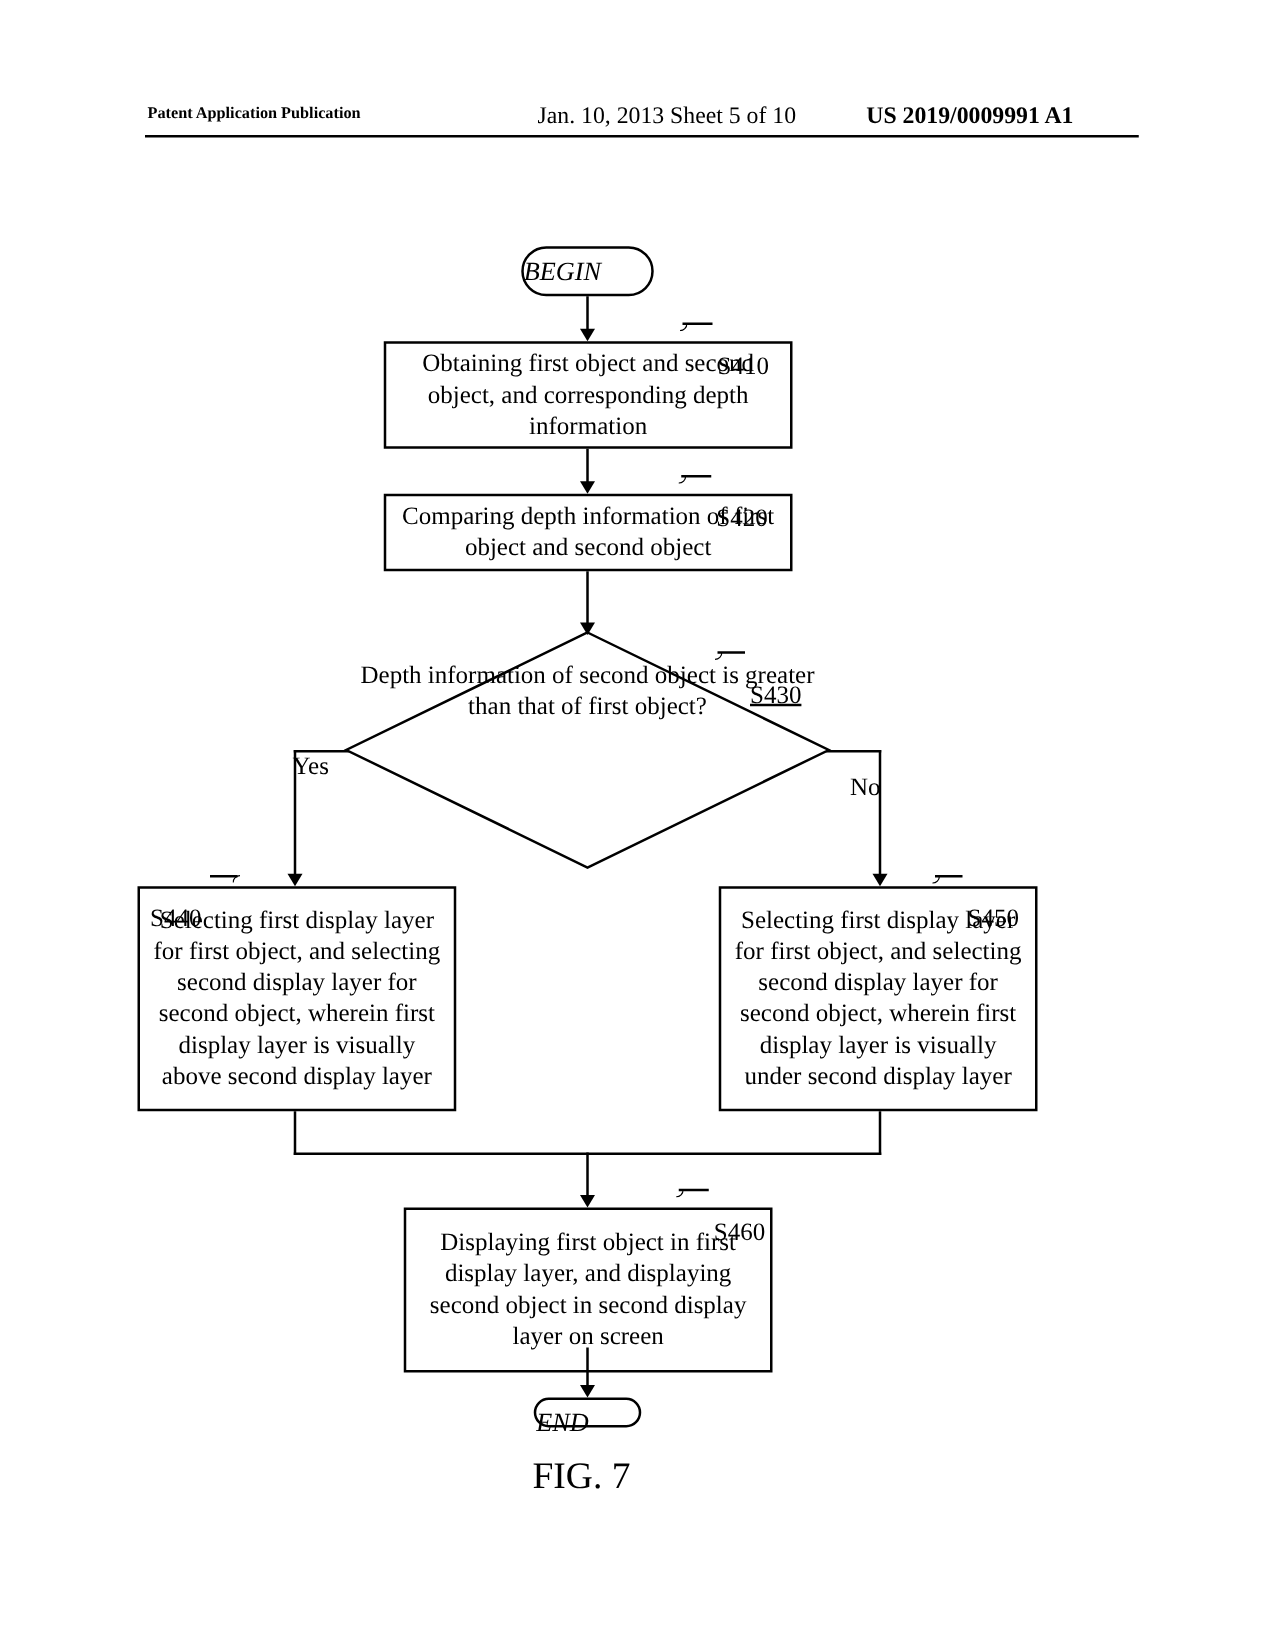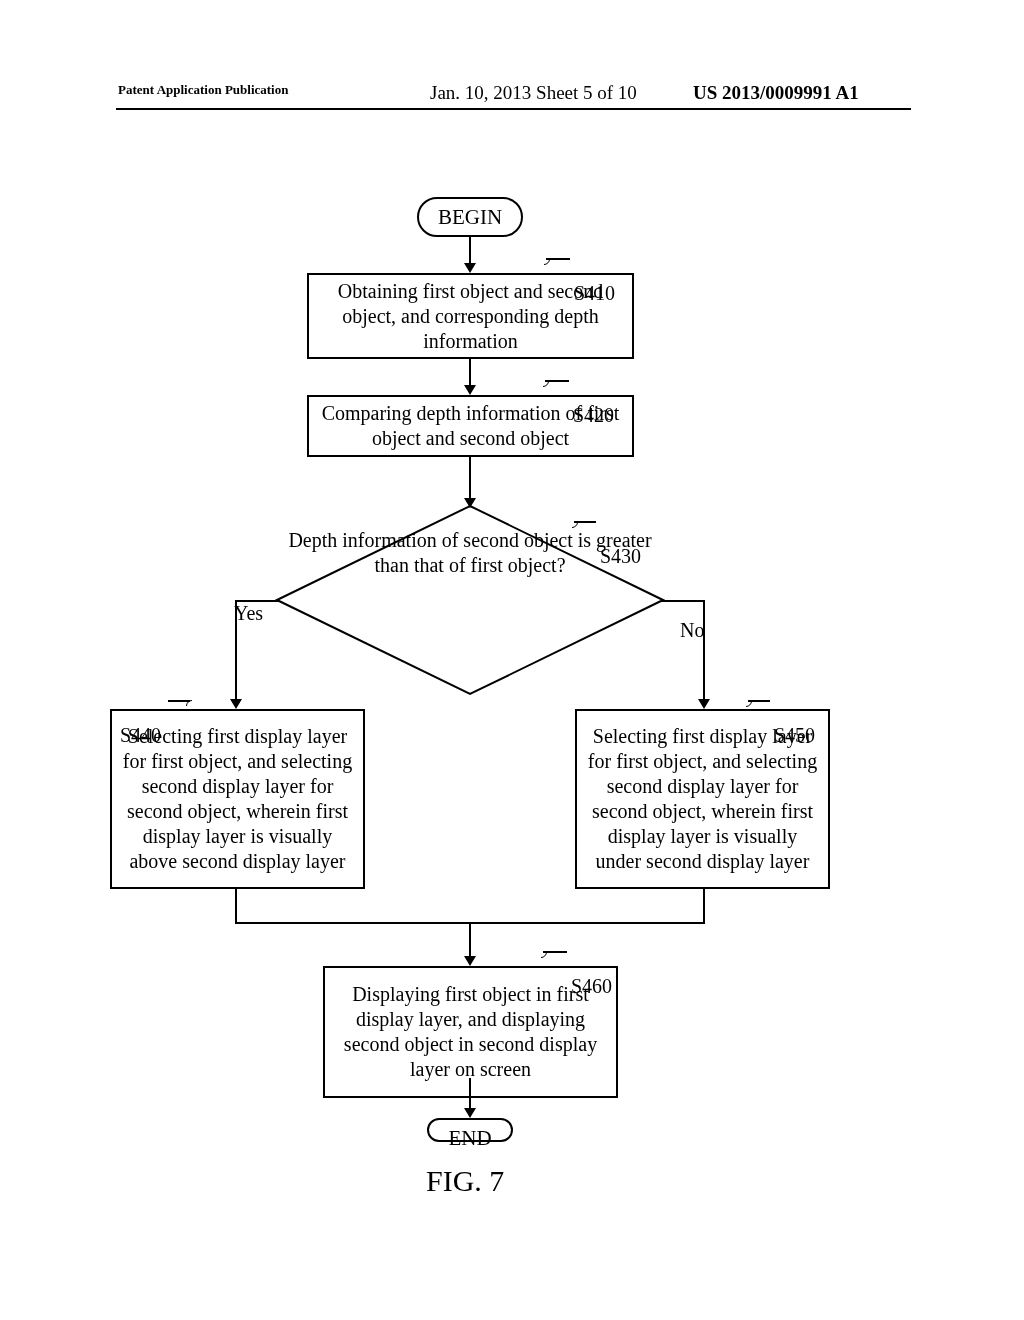--- a/index.html
+++ b/index.html
@@ -46,23 +46,24 @@
     left: 116px;
     width: 795px;
     border-top: 2px solid #000;
   }
 
   
   .term {
     position: absolute;
     border: 2px solid #000;
     border-radius: 22px;
-    text-align: center;
+    text-align: left;
     font-size: 21px;
     box-sizing: border-box;
+    font-style: italic;
   }
   .proc {
     position: absolute;
     border: 2px solid #000;
     text-align: center;
     font-size: 20px;
     box-sizing: border-box;
     display: flex;
     align-items: center;
     justify-content: center;
@@ -118,21 +119,21 @@
   }
 </style>
 </head>
 <body>
 
 <div class="page">
 
   <div class="header">
     <div class="hdr-left">Patent Application Publication</div>
     <div class="hdr-center">Jan. 10, 2013  Sheet 5 of 10</div>
-    <div class="hdr-right">US 2013/0009991 A1</div>
+    <div class="hdr-right">US 2019/0009991 A1</div>
   </div>
   <div class="hdr-rule"></div>
 
   <div class="term" style="left:417px; top:197px; width:106px; height:40px; line-height:36px;">BEGIN</div>
 
   <div class="vline" style="left:469px; top:237px; height:30px;"></div>
   <div class="arrow-head-down" style="left:464px; top:263px;"></div>
 
   <div class="hook-h" style="left:546px; top:258px; width:24px;"></div>
   <div class="hook-curve" style="left:538px; top:253px;"></div>
@@ -147,21 +148,21 @@
   <div class="hook-curve" style="left:537px; top:375px;"></div>
   <div class="label" style="left:573px; top:368px;">S420</div>
 
   <div class="proc" style="left:307px; top:395px; width:327px; height:62px;">Comparing depth information of first object and second object</div>
 
   <div class="vline" style="left:469px; top:457px; height:45px;"></div>
   <div class="arrow-head-down" style="left:464px; top:498px;"></div>
 
   <div class="hook-h" style="left:574px; top:521px; width:22px;"></div>
   <div class="hook-curve" style="left:566px; top:516px;"></div>
-  <div class="label" style="left:600px; top:509px;">S430</div>
+  <div class="label" style="left:600px; top:509px;text-decoration:underline;">S430</div>
 
   <div class="diamond-wrap" style="left:275px; top:504px; width:390px; height:192px;">
     <svg width="390" height="192" viewBox="0 0 390 192">
       <polygon points="195,2 388,96 195,190 2,96" fill="none" stroke="#000" stroke-width="2"></polygon>
     </svg>
     <div class="diamond-text" style="top:24px; left:0;">Depth information of second object is greater than that of first object?</div>
   </div>
 
   <div class="label" style="left:234px; top:566px;">Yes</div>
   <div class="label" style="left:680px; top:583px;">No</div>

